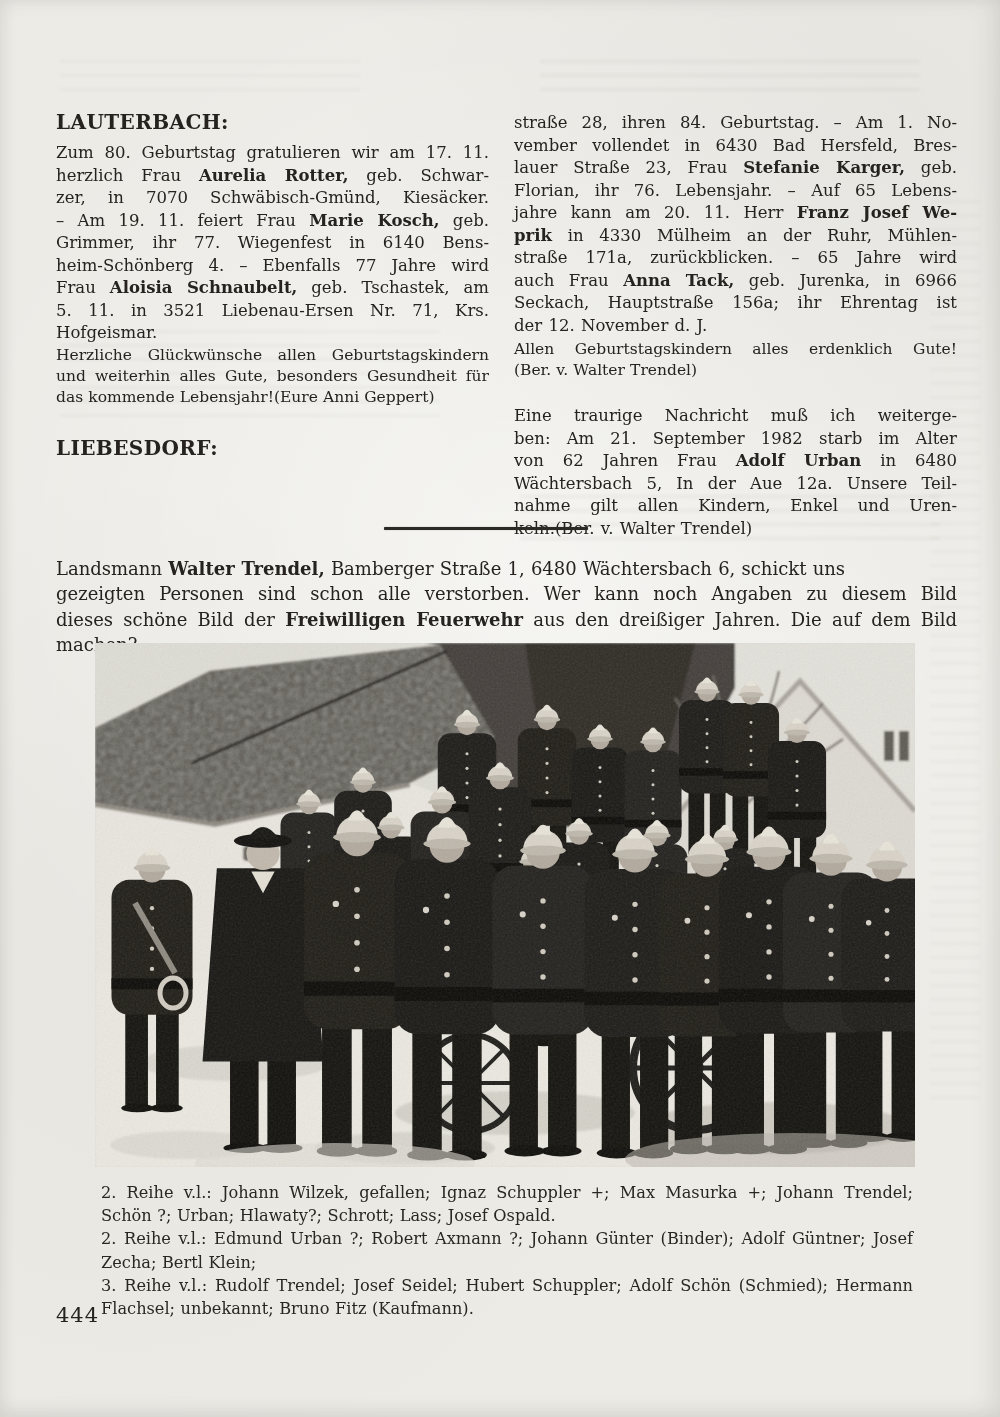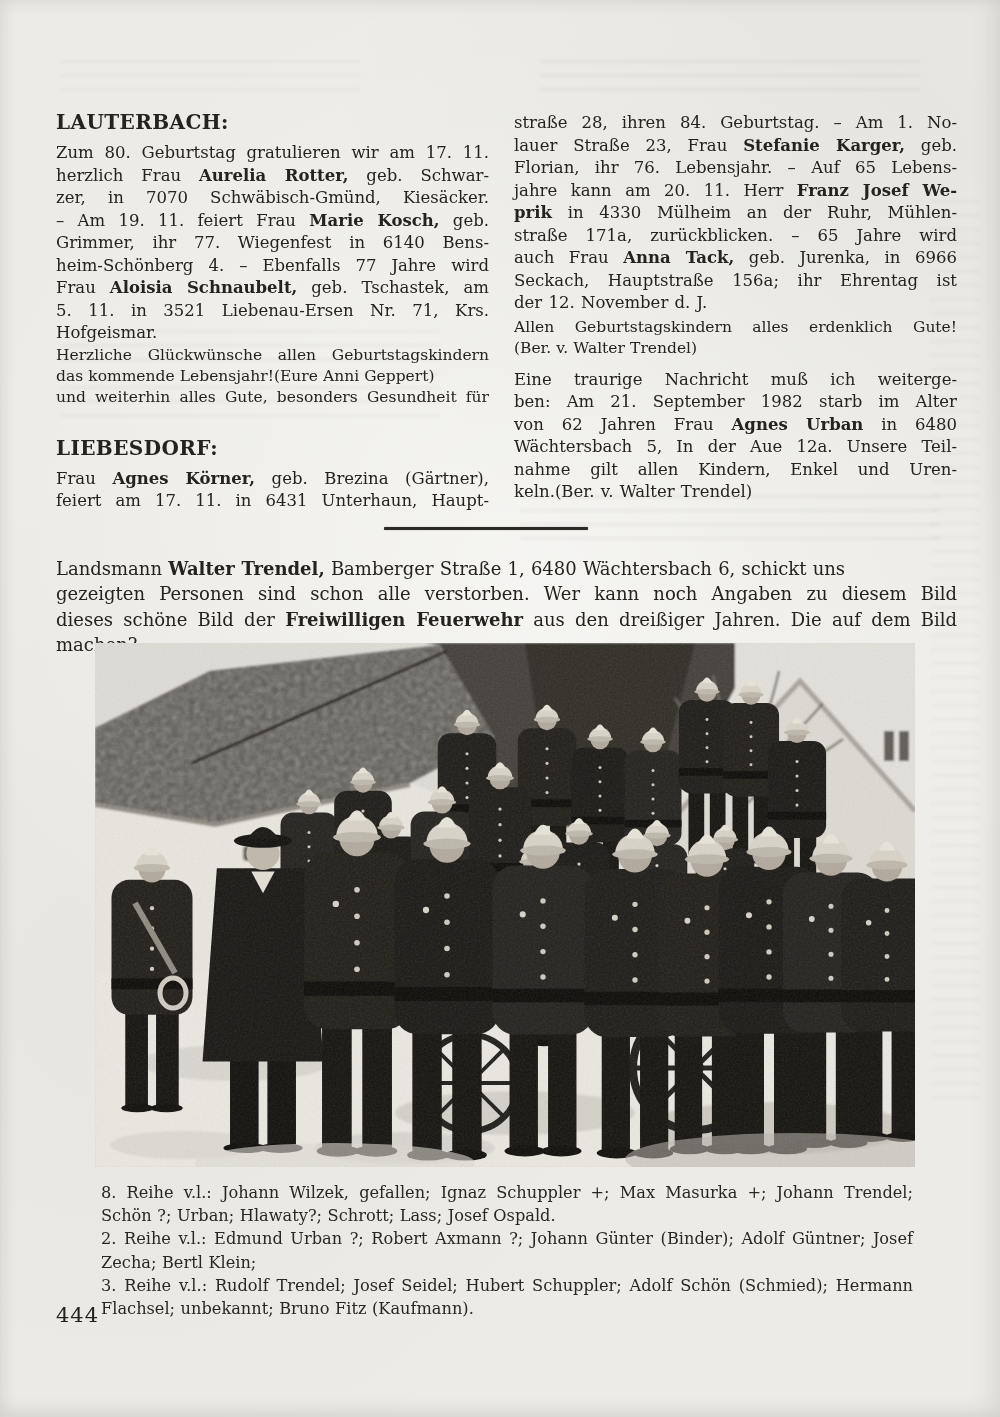--- a/index.html
+++ b/index.html
@@ -32,21 +32,21 @@
   .col-left{left:56px;top:110px;width:433px;}
   .col-right{left:514px;top:112px;width:443px;}
 
   .sect-heading{
     margin:0 0 8px 0;font-size:20px;line-height:24px;font-weight:bold;letter-spacing:.4px;
   }
   .h2b{margin-top:28px;}
   .body-text{font-size:16.5px;line-height:22.5px;word-spacing:1px;}
   .small-text{font-size:15.5px;line-height:21px;word-spacing:.2px;}
   .rc-small{margin-top:2px;}
-  .rc-para2{margin-top:10px;}
+  .rc-para2{margin-top:24px;}
 
   .tline{text-align:justify;text-align-last:justify;min-height:1em;}
   .tl-last{text-align-last:left;}
   .tl-split{display:flex;justify-content:flex-start;text-align-last:left;}
   b{font-weight:bold;}
 
   .divider{position:absolute;left:384px;top:527px;width:204px;height:3px;background:#2c2a25;border-radius:1px;
     box-shadow:0 0 1px rgba(44,42,37,.6);}
 
   .intro{position:absolute;left:56px;top:556px;width:901px;font-size:18px;line-height:25.4px;word-spacing:.5px;}
@@ -78,56 +78,53 @@
         <div class="tline"><span>zer, in 7070 Schwäbisch-Gmünd, Kiesäcker.</span></div>
         <div class="tline"><span>– Am 19. 11. feiert Frau </span><b>Marie Kosch,</b><span> geb.</span></div>
         <div class="tline"><span>Grimmer, ihr 77. Wiegenfest in 6140 Bens-</span></div>
         <div class="tline"><span>heim-Schönberg 4. – Ebenfalls 77 Jahre wird</span></div>
         <div class="tline"><span>Frau </span><b>Aloisia Schnaubelt,</b><span> geb. Tschastek, am</span></div>
         <div class="tline"><span>5. 11. in 3521 Liebenau-Ersen Nr. 71, Krs.</span></div>
         <div class="tline tl-last"><span>Hofgeismar.</span></div>
       </div>
     <div class="small-text">
         <div class="tline"><span>Herzliche Glückwünsche allen Geburtstagskindern</span></div>
+        <div class="tline"><span>und weiterhin alles Gute, besonders Gesundheit für</span></div>
         <div class="tline tl-split">
           <span><span>das kommende Lebensjahr!</span></span>
           <span><span>(Eure Anni Geppert)</span></span>
         </div>
-        <div class="tline"><span>und weiterhin alles Gute, besonders Gesundheit für</span></div>
       </div>
     <h2 class="sect-heading h2b">LIEBESDORF:</h2>
-    <div class="body-text">
-        <div class="tline"><span>Frau </span><b>Agnes Körner,</b><span> geb. Brezina (Gärtner),</span></div>
-        <div class="tline"><span>feiert am 17. 11. in 6431 Unterhaun, Haupt-</span></div>
-      </div>
   </section>
 
   <section class="col col-right">
     <div class="body-text">
         <div class="tline"><span>straße 28, ihren 84. Geburtstag. – Am 1. No-</span></div>
+        <div class="tline"><span>vember vollendet in 6430 Bad Hersfeld, Bres-</span></div>
         <div class="tline"><span>lauer Straße 23, Frau </span><b>Stefanie Karger,</b><span> geb.</span></div>
         <div class="tline"><span>Florian, ihr 76. Lebensjahr. – Auf 65 Lebens-</span></div>
         <div class="tline"><span>jahre kann am 20. 11. Herr </span><b>Franz Josef We-</b></div>
         <div class="tline"><b>prik</b><span> in 4330 Mülheim an der Ruhr, Mühlen-</span></div>
         <div class="tline"><span>straße 171a, zurückblicken. – 65 Jahre wird</span></div>
         <div class="tline"><span>auch Frau </span><b>Anna Tack,</b><span> geb. Jurenka, in 6966</span></div>
         <div class="tline"><span>Seckach, Hauptstraße 156a; ihr Ehrentag ist</span></div>
         <div class="tline tl-last"><span>der 12. November d. J.</span></div>
       </div>
     <div class="small-text rc-small">
         <div class="tline"><span>Allen Geburtstagskindern alles erdenklich Gute!</span></div>
         <div class="tline tl-split">
           <span></span>
           <span><span>(Ber. v. Walter Trendel)</span></span>
         </div>
       </div>
     <div class="body-text rc-para2">
         <div class="tline"><span>Eine traurige Nachricht muß ich weiterge-</span></div>
         <div class="tline"><span>ben: Am 21. September 1982 starb im Alter</span></div>
-        <div class="tline"><span>von 62 Jahren Frau </span><b>Agnes Urban</b><span> in 6480</span></div>
+        <div class="tline"><span>von 62 Jahren Frau </span><b>Adolf Urban</b><span> in 6480</span></div>
         <div class="tline"><span>Wächtersbach 5, In der Aue 12a. Unsere Teil-</span></div>
         <div class="tline"><span>nahme gilt allen Kindern, Enkel und Uren-</span></div>
         <div class="tline tl-split">
           <span><span>keln.</span></span>
           <span><span>(Ber. v. Walter Trendel)</span></span>
         </div>
       </div>
   </section>
 
   <div class="divider"></div>
@@ -661,21 +658,21 @@
           </g>
 
         <ellipse cx="700" cy="516" rx="170" ry="26" fill="#b9b5ab" opacity="0.55"></ellipse>
         <ellipse cx="240" cy="520" rx="140" ry="20" fill="#dad7cd" opacity="0.6"></ellipse>
         <rect x="0" y="0" width="820" height="524" filter="url(#grain)" opacity="0.14"></rect>
       </g>
     </svg>
   </figure>
 
   <div class="caption">
-      <div class="tline"><span>8. Reihe v.l.: Johann Wilzek, gefallen; Ignaz Schuppler +; Max Masurka +; Johann Trendel;</span></div>
+      <div class="tline"><span>2. Reihe v.l.: Johann Wilzek, gefallen; Ignaz Schuppler +; Max Masurka +; Johann Trendel;</span></div>
       <div class="tline tl-last"><span>Schön ?; Urban; Hlawaty?; Schrott; Lass; Josef Ospald.</span></div>
       <div class="tline"><span>2. Reihe v.l.: Edmund Urban ?; Robert Axmann ?; Johann Günter (Binder); Adolf Güntner; Josef</span></div>
       <div class="tline tl-last"><span>Zecha; Bertl Klein;</span></div>
       <div class="tline"><span>3. Reihe v.l.: Rudolf Trendel; Josef Seidel; Hubert Schuppler; Adolf Schön (Schmied); Hermann</span></div>
       <div class="tline tl-last"><span>Flachsel; unbekannt; Bruno Fitz (Kaufmann).</span></div>
     </div>
 
   <div class="page-number">444</div>
 </div>
 

